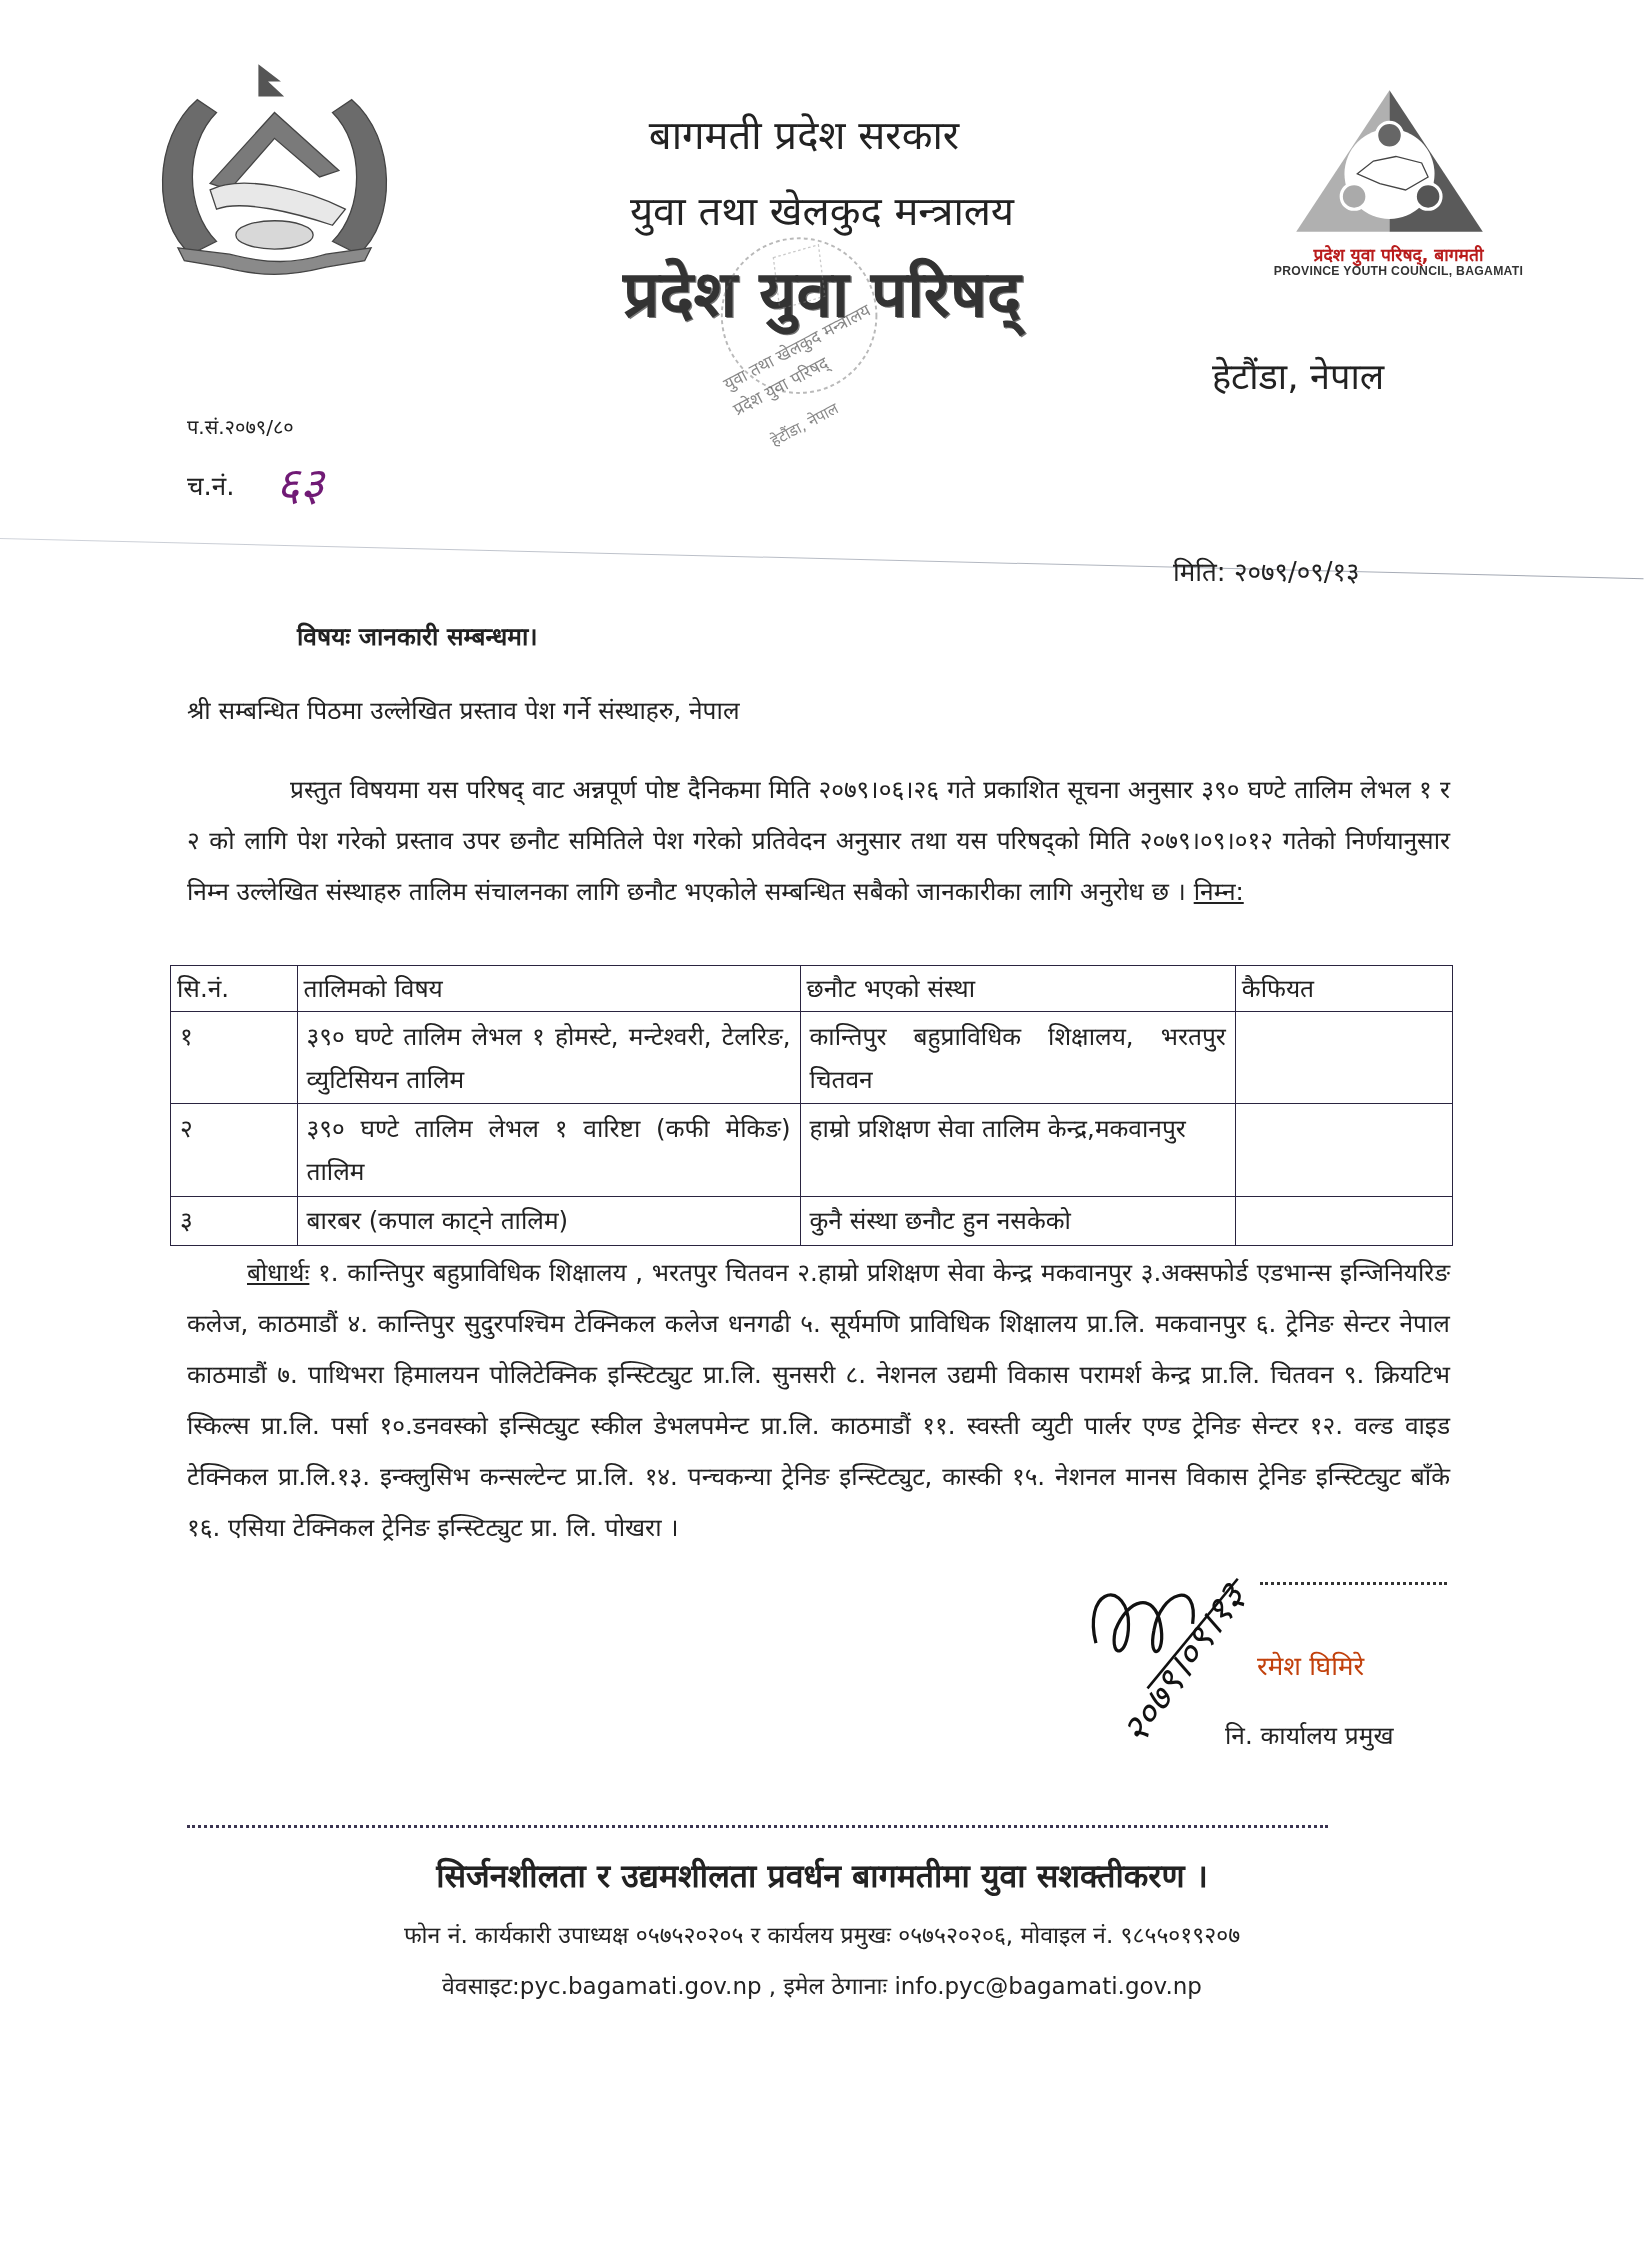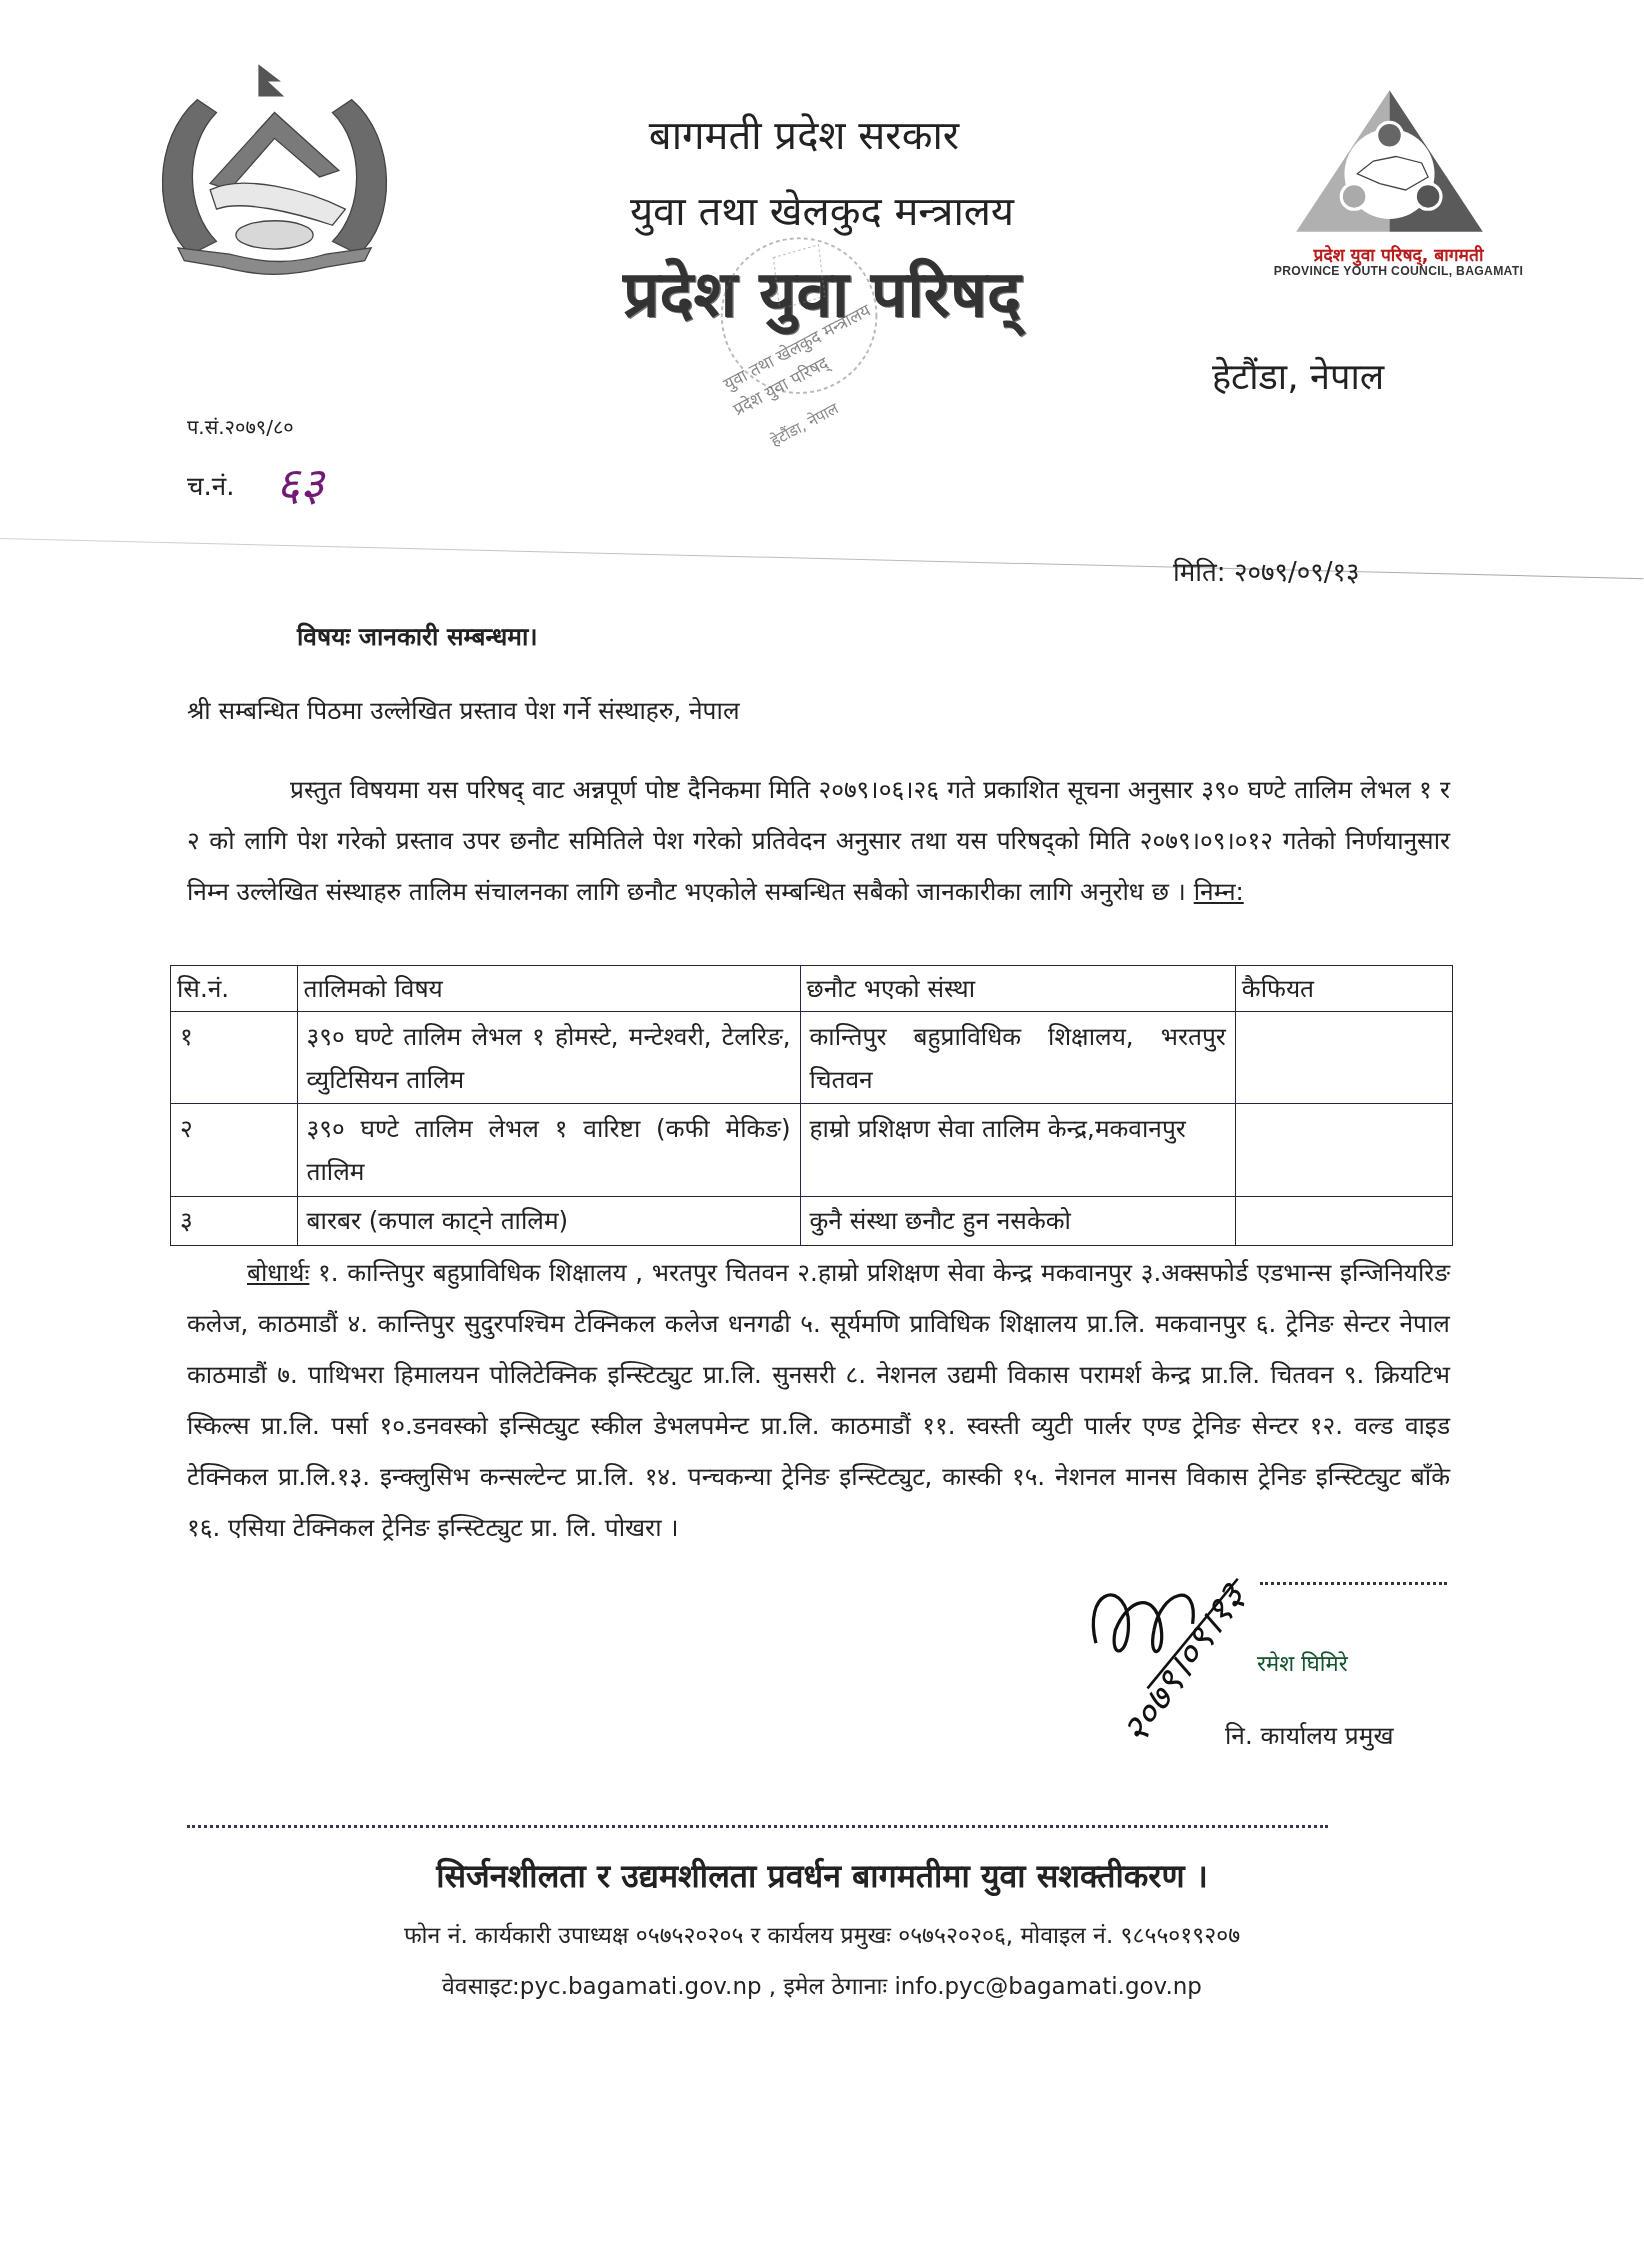--- a/index.html
+++ b/index.html
@@ -32,21 +32,21 @@
   table.sel td, table.sel th { border:1.9px solid #2a2440; vertical-align:top; padding:2.6px 9px; font-weight:normal; text-align:left; line-height:43px; }
   table.sel th { line-height:40px;padding-left:6px; }
   .c1 { width:97px; }
   .c2 { width:442px; text-align:justify !important; }
   .c3 { width:380px; text-align:justify !important; }
   .c4 { width:180px; }
   .cc { left:187px; top:1247px; width:1263px; font-size:24.5px; line-height:51px; color:#222; text-align:justify; }
   .cc-label { text-decoration:underline; margin-left:60px; }
   .sig-dots { left:1260px; top:1582px; width:187px; border-bottom:3.9px dotted #333; }
   .signature { left:1070px; top:1553px; width:271px; height:232px; }
-  .sig-name { left:1257px; top:1647px; font-size:22px; color:#14532d; }
+  .sig-name { left:1257px; top:1647px; font-size:26px; color:#c2410c; }
   .sig-title { left:1225px; top:1718px; font-size:24.5px; color:#222; }
   .foot-dots { left:187px; top:1825px; width:1141px; border-bottom:3.2px dotted #3a3450; }
   .slogan { left:0; width:1644px; top:1853px; text-align:center; font-size:32px; font-weight:bold; color:#222; }
   .phones { left:0; width:1644px; top:1918px; text-align:center; font-size:23px; color:#222; }
   .web { left:0; width:1644px; top:1969px; text-align:center; font-size:23px; color:#222; }
 </style>
 </head>
 <body>
 
 <svg class="abs emblem" viewBox="0 0 420 340">

